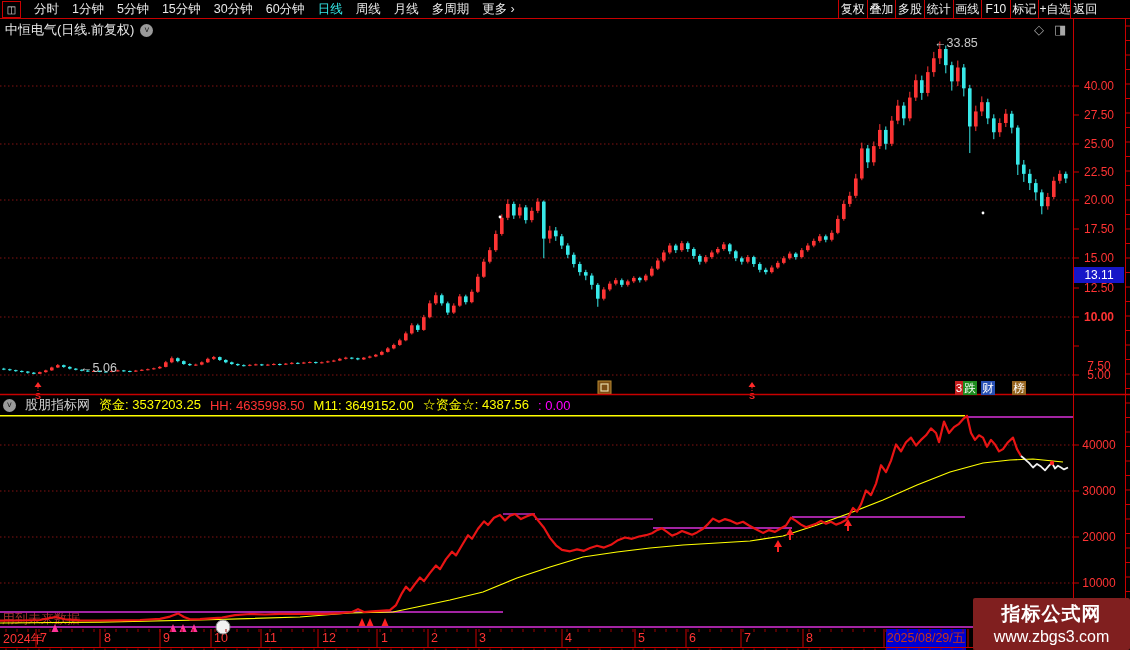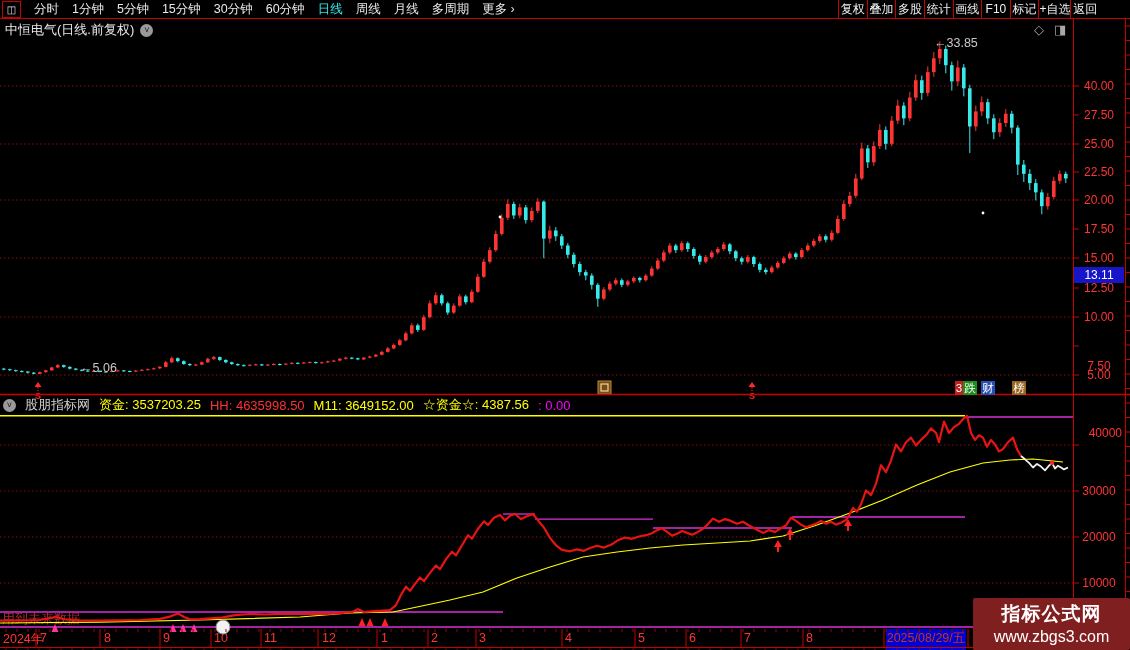--- a/index.html
+++ b/index.html
@@ -761,21 +761,21 @@
 
   <div id="price-axis">
       <div class="abs ylab" style="top: 79px;">40.00</div>
       <div class="abs ylab" style="top: 108px;">27.50</div>
       <div class="abs ylab" style="top: 137px;">25.00</div>
       <div class="abs ylab" style="top: 165px;">22.50</div>
       <div class="abs ylab" style="top: 193px;">20.00</div>
       <div class="abs ylab" style="top: 222px;">17.50</div>
       <div class="abs ylab" style="top: 251px;">15.00</div>
       <div class="abs ylab" style="top: 281px;">12.50</div>
-      <div class="abs ylab" style="top: 310px;">10.00</div>
+      <div class="abs ylab" style="top: 310px; font-weight: bold;">10.00</div>
       <div class="abs ylab" style="top: 339px; margin-top: 20px;">7.50</div>
       <div class="abs ylab" style="top: 368px;">5.00</div>
     </div>
   <div class="abs" id="last-price-tag" style="top: 267px;">13.11</div>
 
   <div id="annos">
       <div class="abs anno" style="left: 934px; top: 36px; text-align: right;">←33.85</div>
       <div class="abs anno" style="left: 80px; top: 361px;">←5.06</div>
     </div>
 
@@ -792,21 +792,21 @@
   <span style="color: rgb(255, 255, 0);">资金: 3537203.25</span>
       <span style="color: rgb(255, 50, 50);">HH: 4635998.50</span>
       <span style="color: rgb(255, 255, 0);">M11: 3649152.00</span>
       <span style="color: rgb(255, 255, 0);">☆资金☆: 4387.56</span>
       <span style="color: rgb(255, 0, 255);">: 0.00</span>
     </div>
 
   <div class="abs" id="future-watermark">用到未来数据</div>
 
   <div id="ind-axis">
-      <div class="abs ylab" style="top: 426px; text-align: right;">40000</div>
+      <div class="abs ylab" style="top: 438px;">40000</div>
       <div class="abs ylab" style="top: 484px;">30000</div>
       <div class="abs ylab" style="top: 530px;">20000</div>
       <div class="abs ylab" style="top: 576px;">10000</div>
     </div>
 
   <div id="time-axis">
       <div class="abs tlab" style="left: 3px;">2024年</div>
       <div class="abs tlab" style="left: 40px;">7</div>
       <div class="abs tlab" style="left: 104px;">8</div>
       <div class="abs tlab" style="left: 163px;">9</div>

